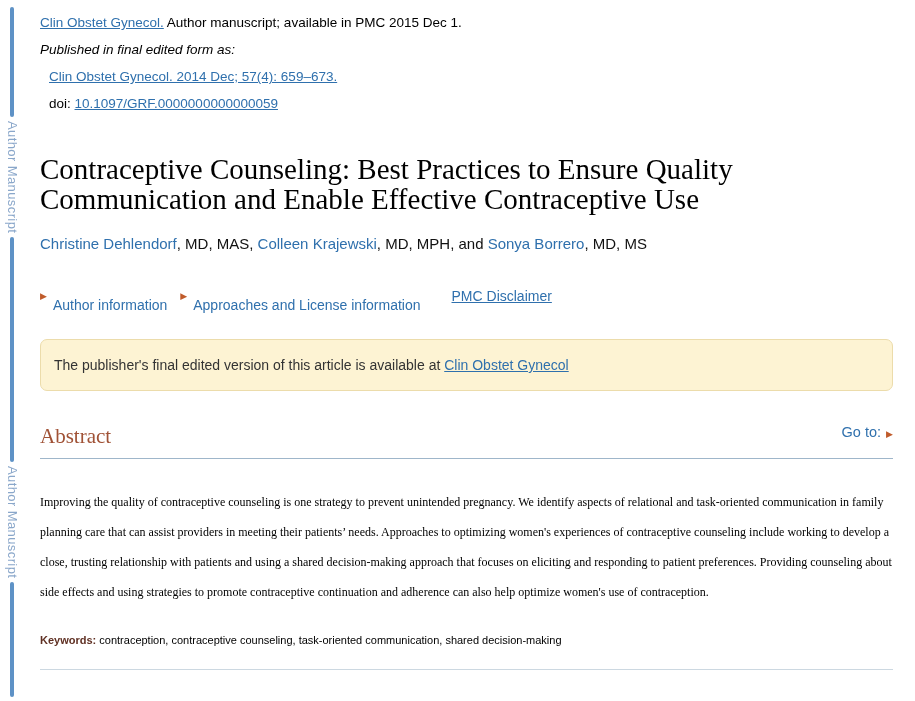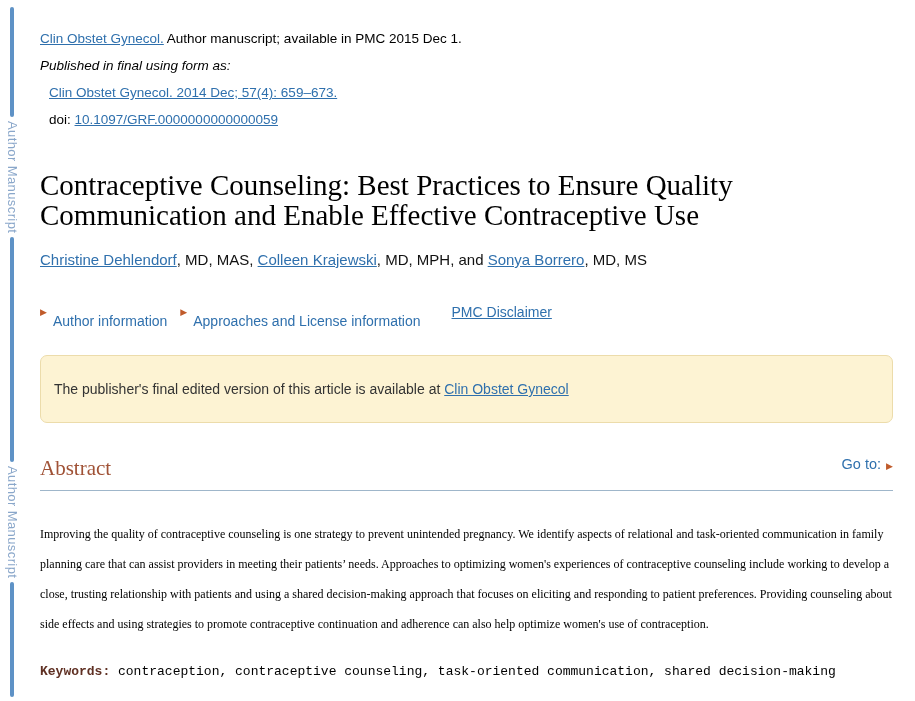--- a/index.html
+++ b/index.html
@@ -14,56 +14,56 @@
     display:flex;flex-direction:column;align-items:center;
     padding:7px 0 4px;box-sizing:border-box;
   }
   .rail-bar{width:4px;background:#5e92c6;border-radius:2px;}
   .g1{flex:1.0;} .g2{flex:2.05;} .g3{flex:1.05;}
   .rail-label{
     writing-mode:vertical-rl;white-space:nowrap;
     font-size:13px;letter-spacing:.4px;color:#8aa7ca;padding:4px 0;
   }
   
-  .content{position:absolute;left:40px;top:16px;width:853px;}
+  .content{position:absolute;left:40px;top:0;width:853px;}
   .hdr{display:flex;justify-content:space-between;padding-top:9px;
        font-size:13.5px;line-height:27px;}
   .hdr-right{text-align:right;white-space:nowrap;}
   .indent{padding-left:9px;}
   .lnk{color:#2f70ad;text-decoration:underline;}
   .lnk-plain{color:#2f70ad;text-decoration:none;margin-top:18px;}
   .italic{font-style:italic;}
   .title{
     font-family:"Liberation Serif",serif;font-weight:normal;
     font-size:29px;line-height:30px;margin:37px 0 0;color:#000;
   }
   .authors{margin-top:21px;font-size:15px;color:#111;}
-  .authors a{text-decoration:underline;color:#2f70ad;text-align:right;}
+  .authors a{color:#2f70ad;text-align:right;}
   .inforow{margin-top:27px;font-size:14px;color:#2f70ad;display:flex;align-items:center;}
   .tri{font-size:9px;color:#c05b2b;margin-right:6px;line-height:1;}
   .inforow .item{margin-right:13px;}
   .inforow .disclaimer{margin-left:18px;}
   .notice{
     margin-top:26px;background:#fdf3d3;border:1px solid #ecdcab;border-radius:7px;
-    padding:25px 13px;font-size:14px;color:#333;
+    padding:17px 13px;font-size:14px;color:#333;
   }
   .sec-head{margin-top:33px;display:flex;justify-content:space-between;align-items:flex-start;}
   .sec-title{
     font-family:"Liberation Serif",serif;font-weight:normal;
     font-size:21px;color:#a05236;margin:0;
   }
   .goto{font-size:14.5px;color:#2f70ad;text-decoration:none;}
   .goto .tri{margin-left:5px;margin-right:0;}
   .rule{border:none;border-top:1px solid #9fb6ca;margin:9px 0 0;}
   .abstract-body{
     font-family:"Liberation Serif",serif;font-size:12px;line-height:30px;
     margin:28px 0 0;color:#000;
   }
   .keywords{
-    font-family:Liberation Mono, monospace;font-size:13px;line-height:26px;
+    font-family:Liberation Sans, sans-serif;font-size:11px;line-height:26px;
     margin:20px 0 0;color:#000;
   }
   .kw-label{font-weight:bold;color:#5f3023;}
   .bottom-rule{border:none;border-top:1px solid #ccd8e1;margin:16px 0 0;}
 </style>
 </head>
 <body>
 
 <div class="rail">
   <div class="rail-bar g1"></div>
@@ -71,21 +71,21 @@
   <div class="rail-bar g2"></div>
   <div class="rail-label">Author Manuscript</div>
   <div class="rail-bar g3"></div>
 </div>
 
 <div class="content">
 
   <div class="hdr">
     <div class="hdr-left">
       <div><a class="lnk">Clin Obstet Gynecol.</a><span> Author manuscript; available in PMC 2015 Dec 1.</span></div>
-      <div class="italic">Published in final using form as:</div>
+      <div class="italic">Published in final edited form as:</div>
       <div class="indent"><a class="lnk">Clin Obstet Gynecol. 2014 Dec; 57(4): 659–673.</a></div>
       <div class="indent"><span>doi: </span><a class="lnk">10.1097/GRF.0000000000000059</a></div>
     </div>
   </div>
 
   <h1 class="title">Contraceptive Counseling: Best Practices to Ensure Quality Communication and Enable Effective Contraceptive Use</h1>
 
   <div class="authors">
     <span><a>Christine Dehlendorf</a><span>, MD, MAS, </span></span><span><a>Colleen Krajewski</a><span>, MD, MPH, and </span></span><span><a>Sonya Borrero</a><span>, MD, MS</span></span>
   </div>

